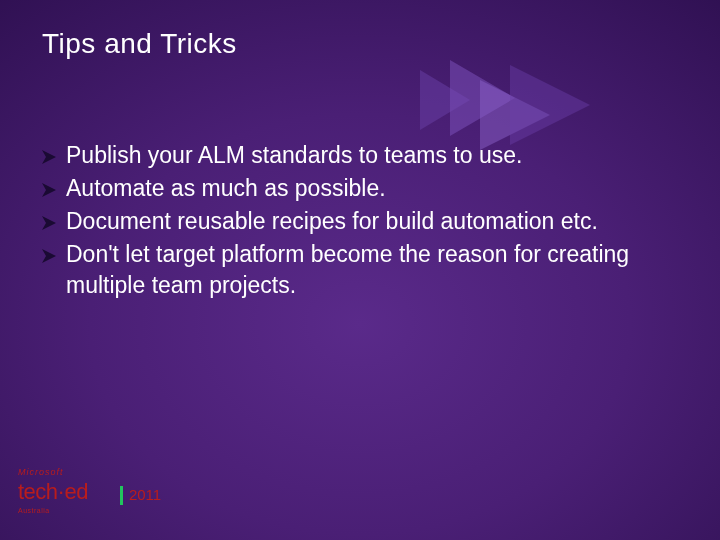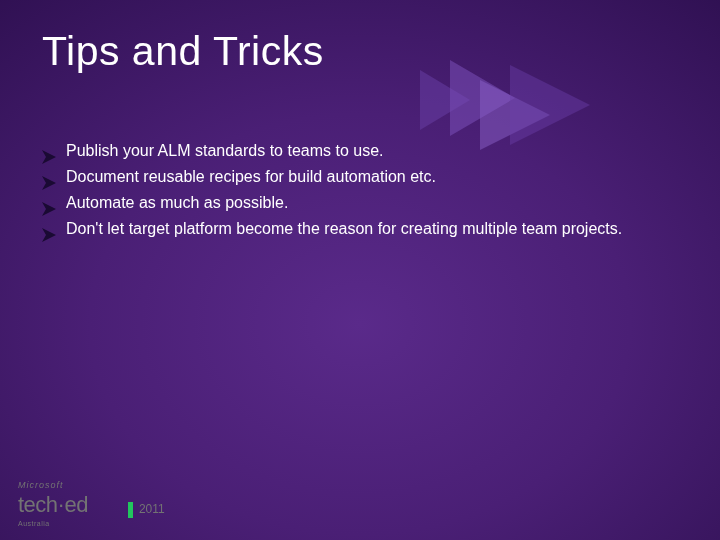--- a/index.html
+++ b/index.html
@@ -14,76 +14,76 @@
     top: 60px;
     right: 120px;
     width: 180px;
     height: 120px;
     pointer-events: none;
   }
   .slide-title {
     position: absolute;
     top: 28px;
     left: 42px;
-    font-size: 41px;
+    font-size: 28px;
     font-weight: 300;
     color: #ffffff;
     letter-spacing: 0.5px;
   }
   .bullet-list {
     position: absolute;
     top: 140px;
     left: 42px;
     right: 42px;
     color: #ffffff;
   }
   .bullet-item {
     display: flex;
     align-items: flex-start;
-    font-size: 16px;
+    font-size: 23px;
     font-weight: 400;
     line-height: 1.35;
     margin-bottom: 2px;
   }
   .bullet-arrow {
     flex: 0 0 auto;
     margin-right: 6px;
     margin-top: 10px;
   }
   .bullet-arrow svg { display: block; }
   .bullet-text {
     flex: 1 1 auto;
     color: #ffffff;
   }
   .branding {
     position: absolute;
     left: 18px;
-    bottom: 13px;
-    color: #737373;
+    bottom: 26px;
+    color: #b91c1c;
   }
   .branding .ms {
     font-size: 9px;
     letter-spacing: 1px;
     margin-bottom: 2px;
     font-style: italic;
   }
   .branding .teched-row {
     display: flex;
     align-items: flex-end;
     gap: 20px;
   }
   .branding .teched {
     font-size: 22px;
     font-weight: 400;
     letter-spacing: -0.5px;
   }
   .branding .year {
-    font-size: 12px;
-    margin-left: 20px;
-    border-left: 5px solid #22c55e;
+    font-size: 15px;
+    margin-left: 12px;
+    border-left: 3px solid #22c55e;
     padding-left: 6px;
     padding-bottom: 2px;
   }
   .branding .aus {
     font-size: 7px;
     letter-spacing: 0.5px;
     margin-top: 2px;
   }
 </style>
 </head>
@@ -108,29 +108,29 @@
         </svg>
     </span>
     <span class="bullet-text">Publish your ALM standards to teams to use.</span>
   </div>
   <div class="bullet-item">
     <span class="bullet-arrow">
       <svg width="18" height="14" viewBox="0 0 18 14">
           <polygon points="0,0 14,7 0,14 4,7" fill="#1a0a33"></polygon>
         </svg>
     </span>
-    <span class="bullet-text">Document reusable recipes for build automation etc.</span>
+    <span class="bullet-text">Automate as much as possible.</span>
   </div>
   <div class="bullet-item">
     <span class="bullet-arrow">
       <svg width="18" height="14" viewBox="0 0 18 14">
           <polygon points="0,0 14,7 0,14 4,7" fill="#1a0a33"></polygon>
         </svg>
     </span>
-    <span class="bullet-text">Automate as much as possible.</span>
+    <span class="bullet-text">Document reusable recipes for build automation etc.</span>
   </div>
   <div class="bullet-item">
     <span class="bullet-arrow">
       <svg width="18" height="14" viewBox="0 0 18 14">
           <polygon points="0,0 14,7 0,14 4,7" fill="#1a0a33"></polygon>
         </svg>
     </span>
     <span class="bullet-text">Don't let target platform become the reason for creating multiple team projects.</span>
   </div>
 </div>

